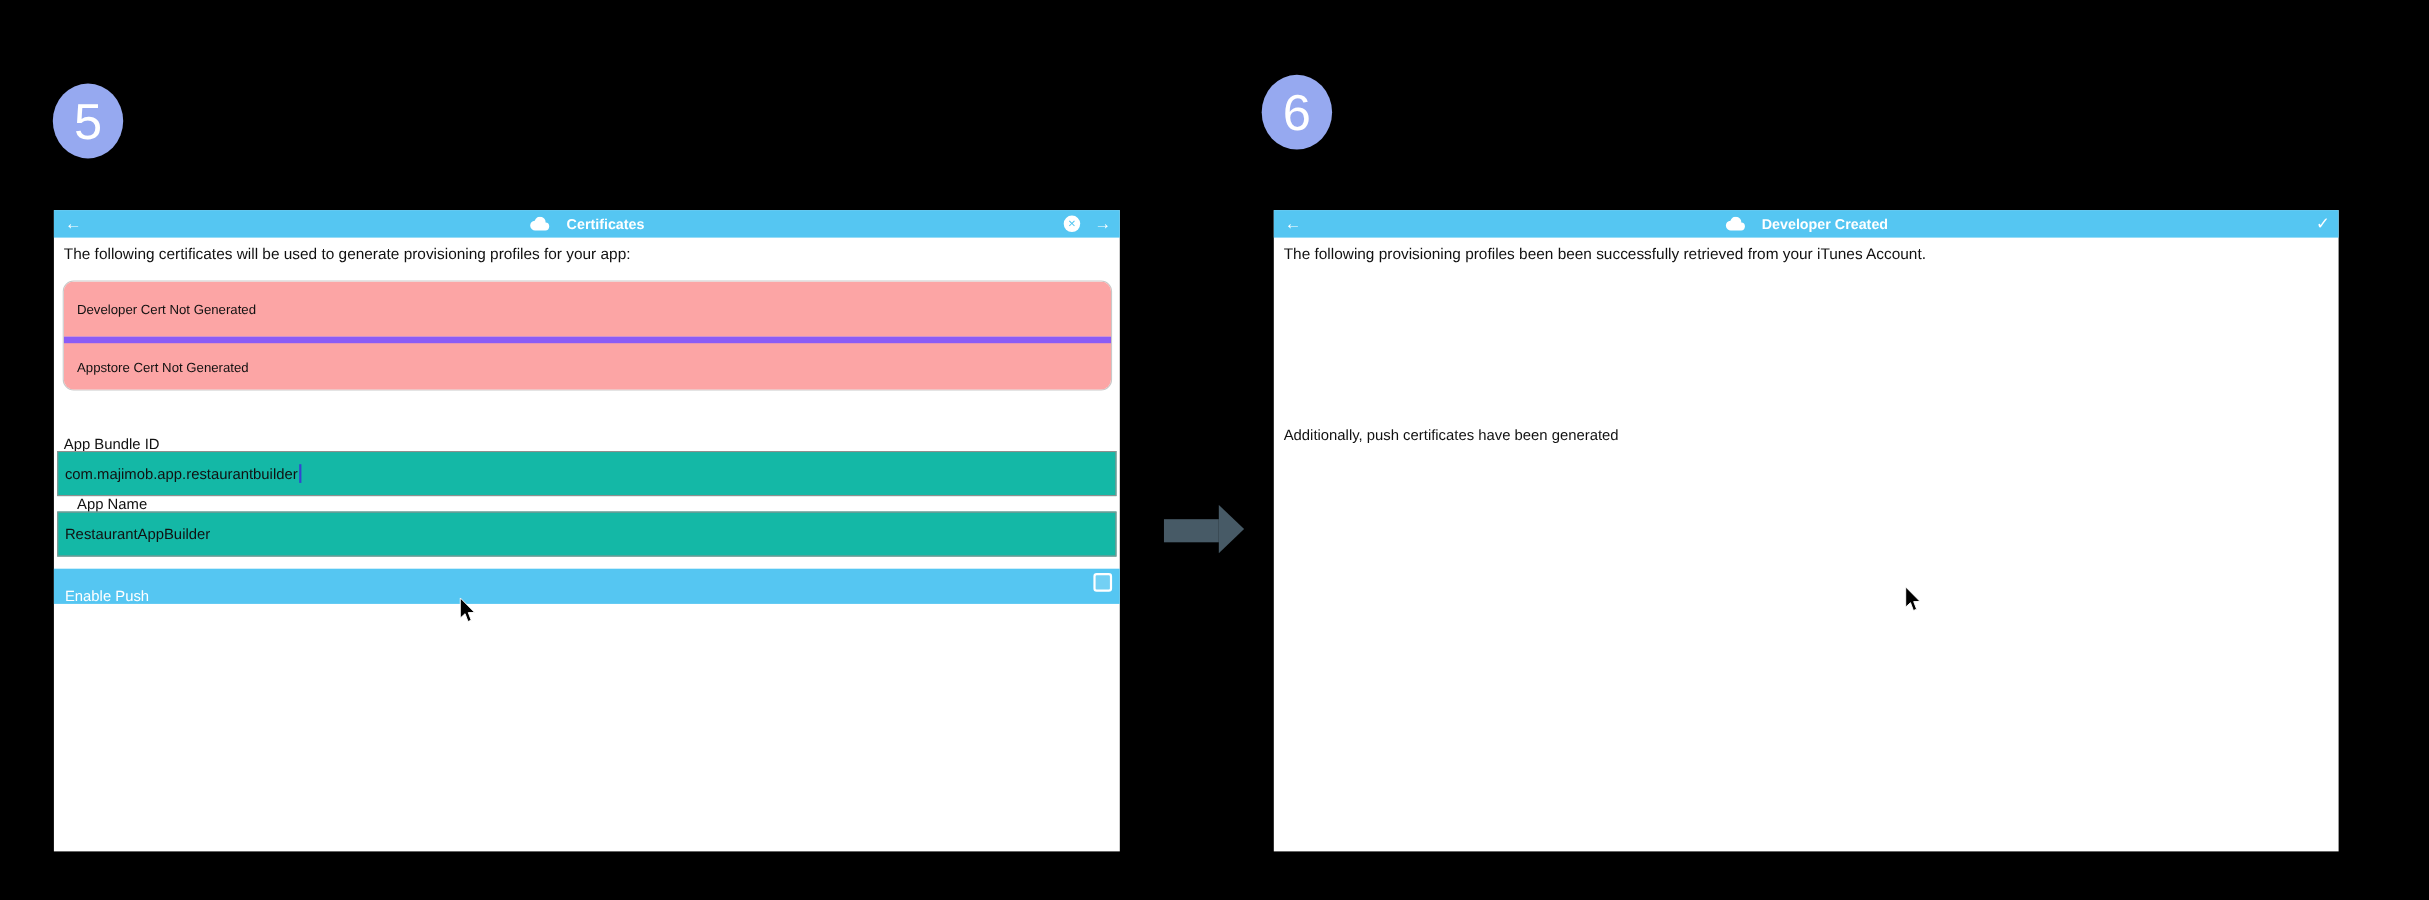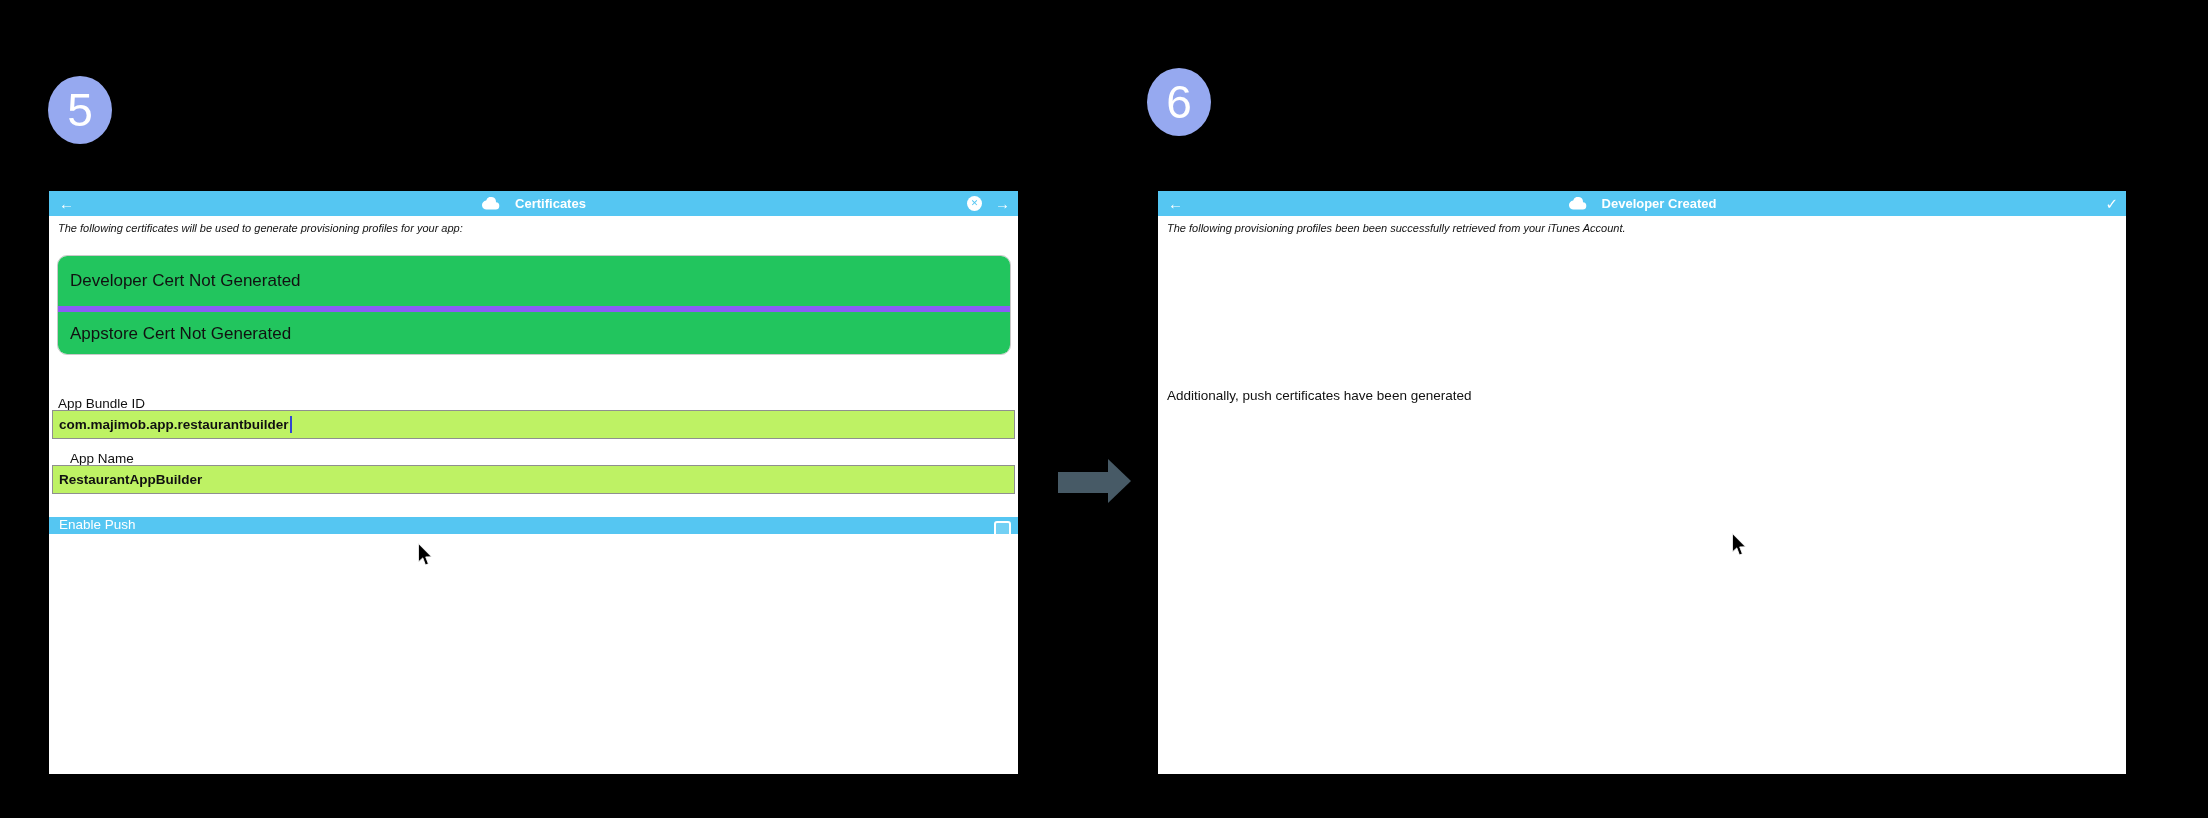--- a/index.html
+++ b/index.html
@@ -30,41 +30,41 @@
     display:flex; align-items:center; justify-content:center;}
   .tb-back{position:absolute; left:10px; top:0; bottom:0; display:flex; align-items:center;
     font-size:15px; cursor:default;}
   .tb-center{display:flex; align-items:center; gap:15px; font-weight:bold; font-size:13px;}
   .tb-right{position:absolute; right:8px; top:0; bottom:0; display:flex; align-items:center; gap:13px;}
   .close-circle{width:15px; height:15px; border-radius:50%; background:#fff; color:var(--accent);
     display:flex; align-items:center; justify-content:center; font-size:9px; font-weight:bold; line-height:1;}
   .tb-arrow{font-size:15px; line-height:1;}
   .tb-check{font-size:15px; font-weight:bold; line-height:1;}
 
-  .instruction{position:absolute; top:31px; left:9px; right:8px; font-size:11px; color:var(--text);font-style:italic;}
+  .instruction{position:absolute; top:31px; left:9px; right:8px; font-size:14px; color:var(--text);}
 
   .group{position:absolute; top:64px; left:8px; right:7px; height:100px;
     border:1px solid var(--border); border-radius:10px; background:#fff; overflow:hidden;}
   .group .row{height:50px; display:flex; align-items:center; padding-left:12px;
-    font-size:17px; color:var(--text); background:#22c55e;}
+    font-size:12px; color:var(--text); background:#fca5a5;}
   .group .row + .row{border-top:6px solid #8b5cf6;text-align:right;}
 
   .field-label{position:absolute; left:9px; font-size:13.5px; color:var(--text);}
-  .field{position:absolute; left:3px; right:3px; height:29px; border:1px solid var(--input-border);
-    background:#bef264; display:flex; align-items:center; padding-left:6px;
-    font-size:13.5px; color:var(--text);font-weight:bold;}
+  .field{position:absolute; left:3px; right:3px; height:41px; border:1px solid var(--input-border);
+    background:#14b8a6; display:flex; align-items:center; padding-left:6px;
+    font-size:13.5px; color:var(--text);}
   .caret{width:2px; height:17px; background:var(--caret); margin-left:1px;}
 
   #bundle-label{top:205px;}
   #bundle-field{top:219px;}
   #name-label{top:260px;margin-left:12px;}
   #name-field{top:274px;}
 
-  .push-row{position:absolute; top:326px; left:0; right:0; height:17px; background:var(--accent);
-    color:#fff; display:flex; align-items:flex-start; padding-left:10px; font-size:13.5px;}
+  .push-row{position:absolute; top:326px; left:0; right:0; height:32px; background:var(--accent);
+    color:#fff; display:flex; align-items:flex-end; padding-left:10px; font-size:13.5px;}
   .push-checkbox{position:absolute; right:7px; top:4px; width:17px; height:17px;
     border:2px solid #fff; border-radius:3px; background:rgba(255,255,255,0.18);}
 
   .note{position:absolute; top:197px; left:9px; font-size:13.5px; color:var(--text);}
 
   #flow-arrow{position:absolute; left:1058px; top:459px;}
   .cursor{position:absolute;}
   #cursor5{left:417px; top:543px;}
   #cursor6{left:1731px; top:533px;}
 </style>

